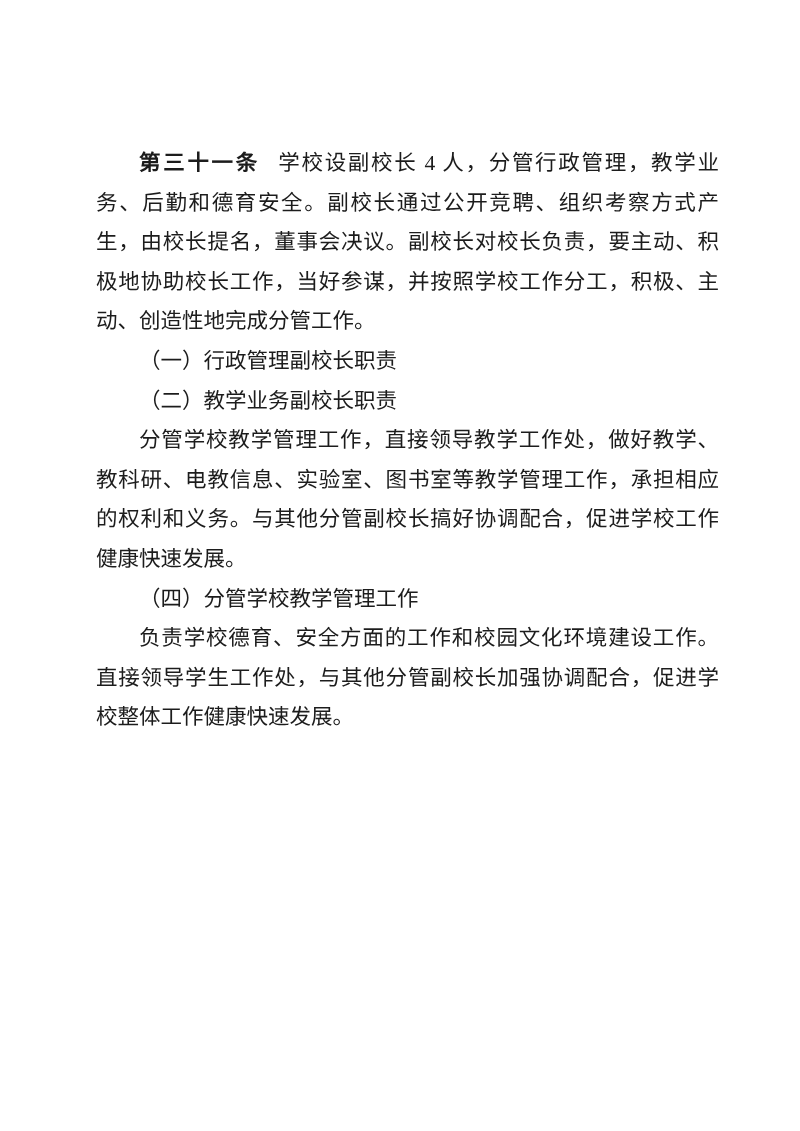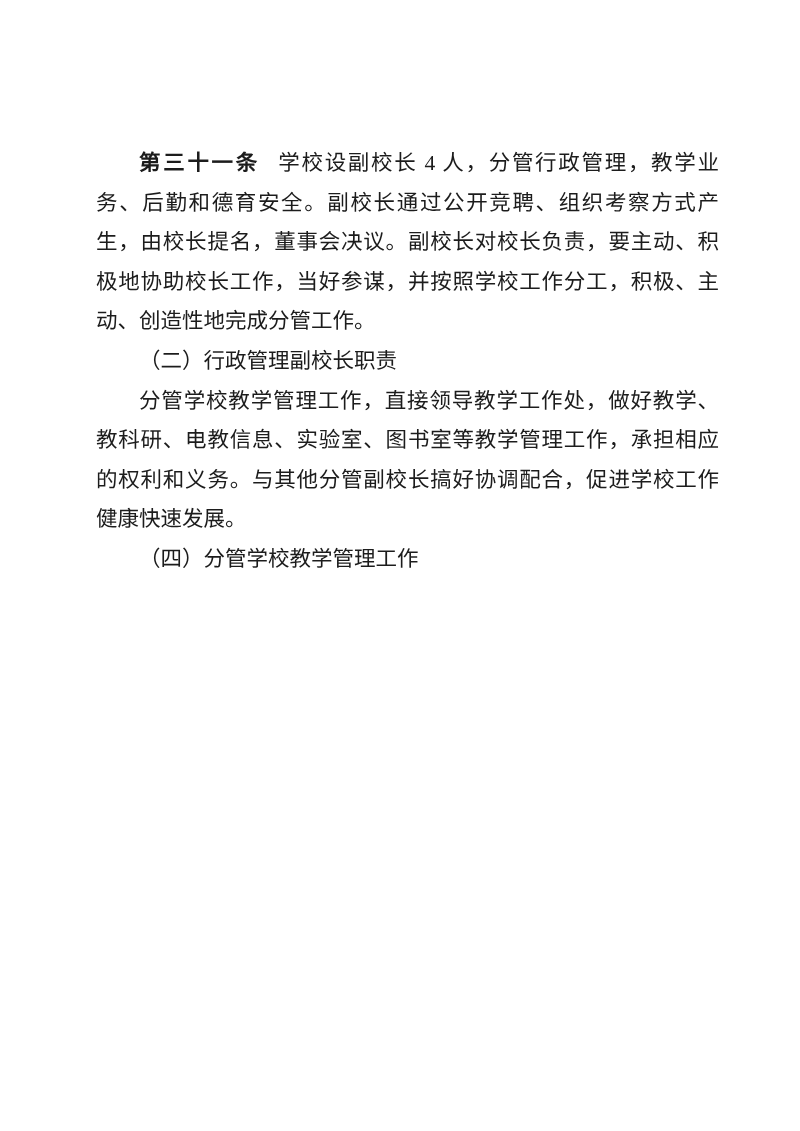--- a/index.html
+++ b/index.html
@@ -39,21 +39,23 @@
   }
 </style>
 </head>
 <body>
 
 <div class="page">
   <div class="content">
 
     <p class="para"><span class="article-number">第三十一条</span><span>学校设副校长 4 人，分管行政管理，教学业务、后勤和德育安全。副校长通过公开竞聘、组织考察方式产生，由校长提名，董事会决议。副校长对校长负责，要主动、积极地协助校长工作，当好参谋，并按照学校工作分工，积极、主动、创造性地完成分管工作。</span></p>
 
+    <p class="para">（一）行政管理副校长职责</p>
 
-    <p class="para">（二）行政管理副校长职责</p>
+    <p class="para">（二）教学业务副校长职责</p>
     <p class="para">分管学校教学管理工作，直接领导教学工作处，做好教学、教科研、电教信息、实验室、图书室等教学管理工作，承担相应的权利和义务。与其他分管副校长搞好协调配合，促进学校工作健康快速发展。</p>
 
 
     <p class="para">（四）分管学校教学管理工作</p>
+    <p class="para">负责学校德育、安全方面的工作和校园文化环境建设工作。直接领导学生工作处，与其他分管副校长加强协调配合，促进学校整体工作健康快速发展。</p>
 
   </div>
 </div>
 
 </body></html>

